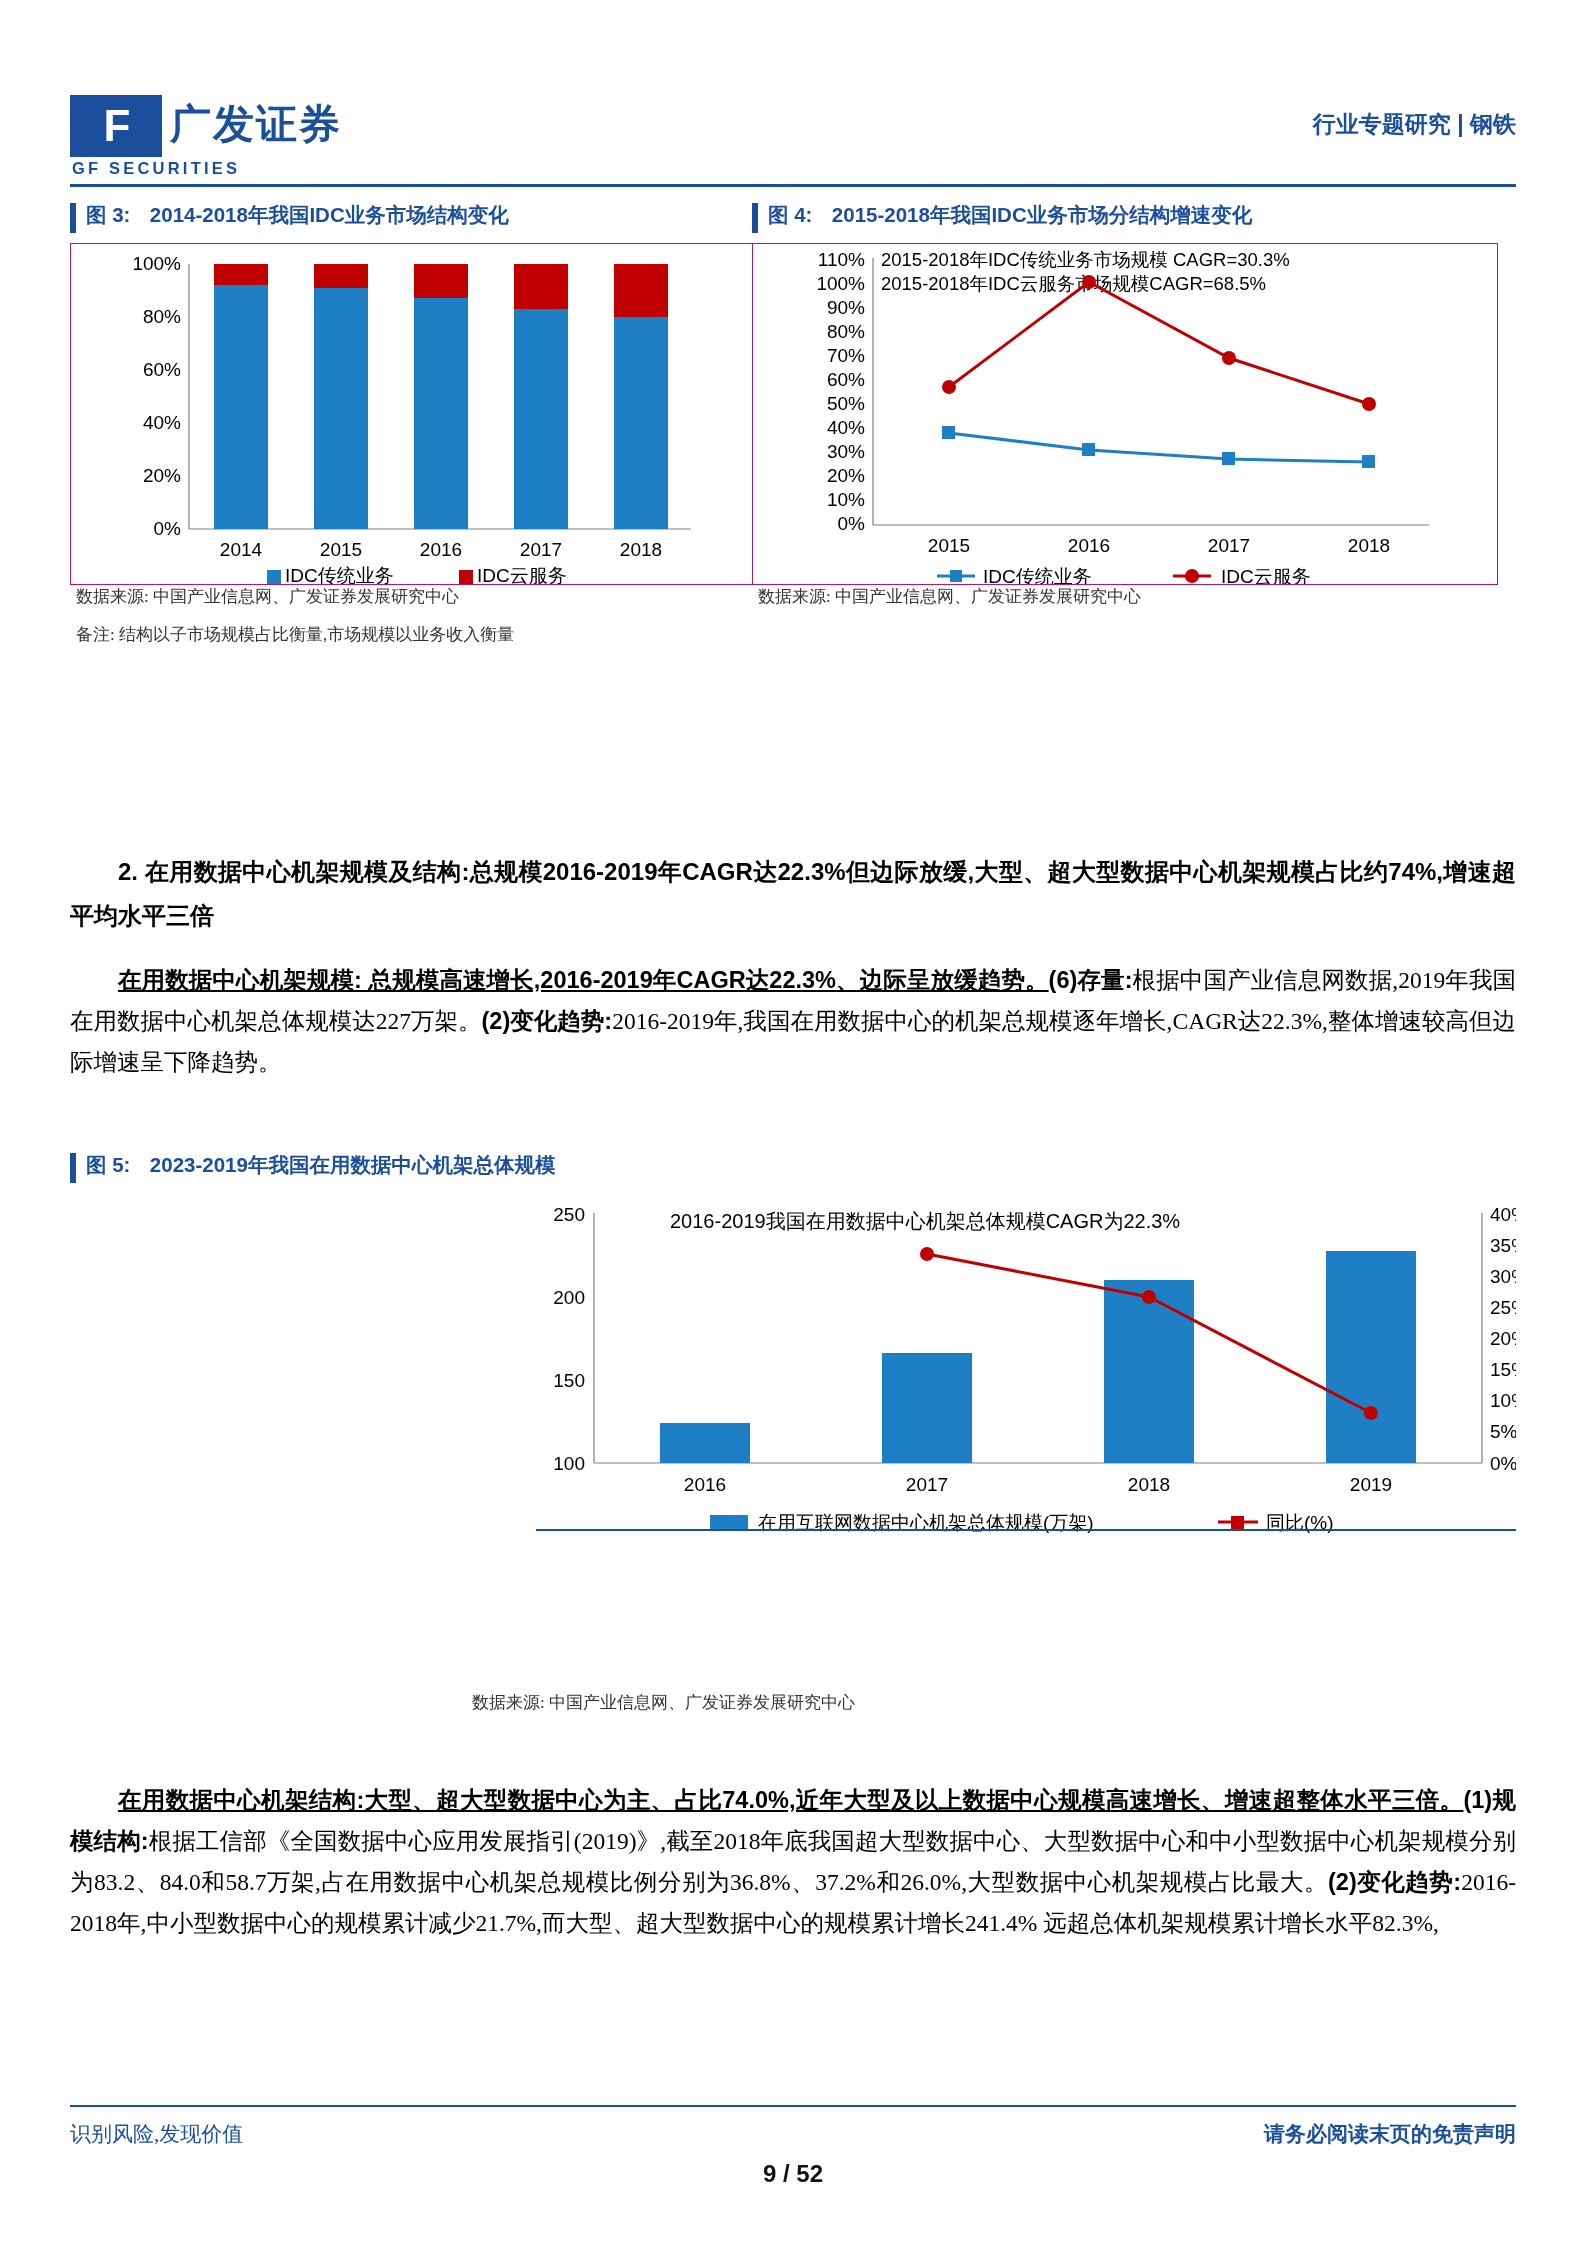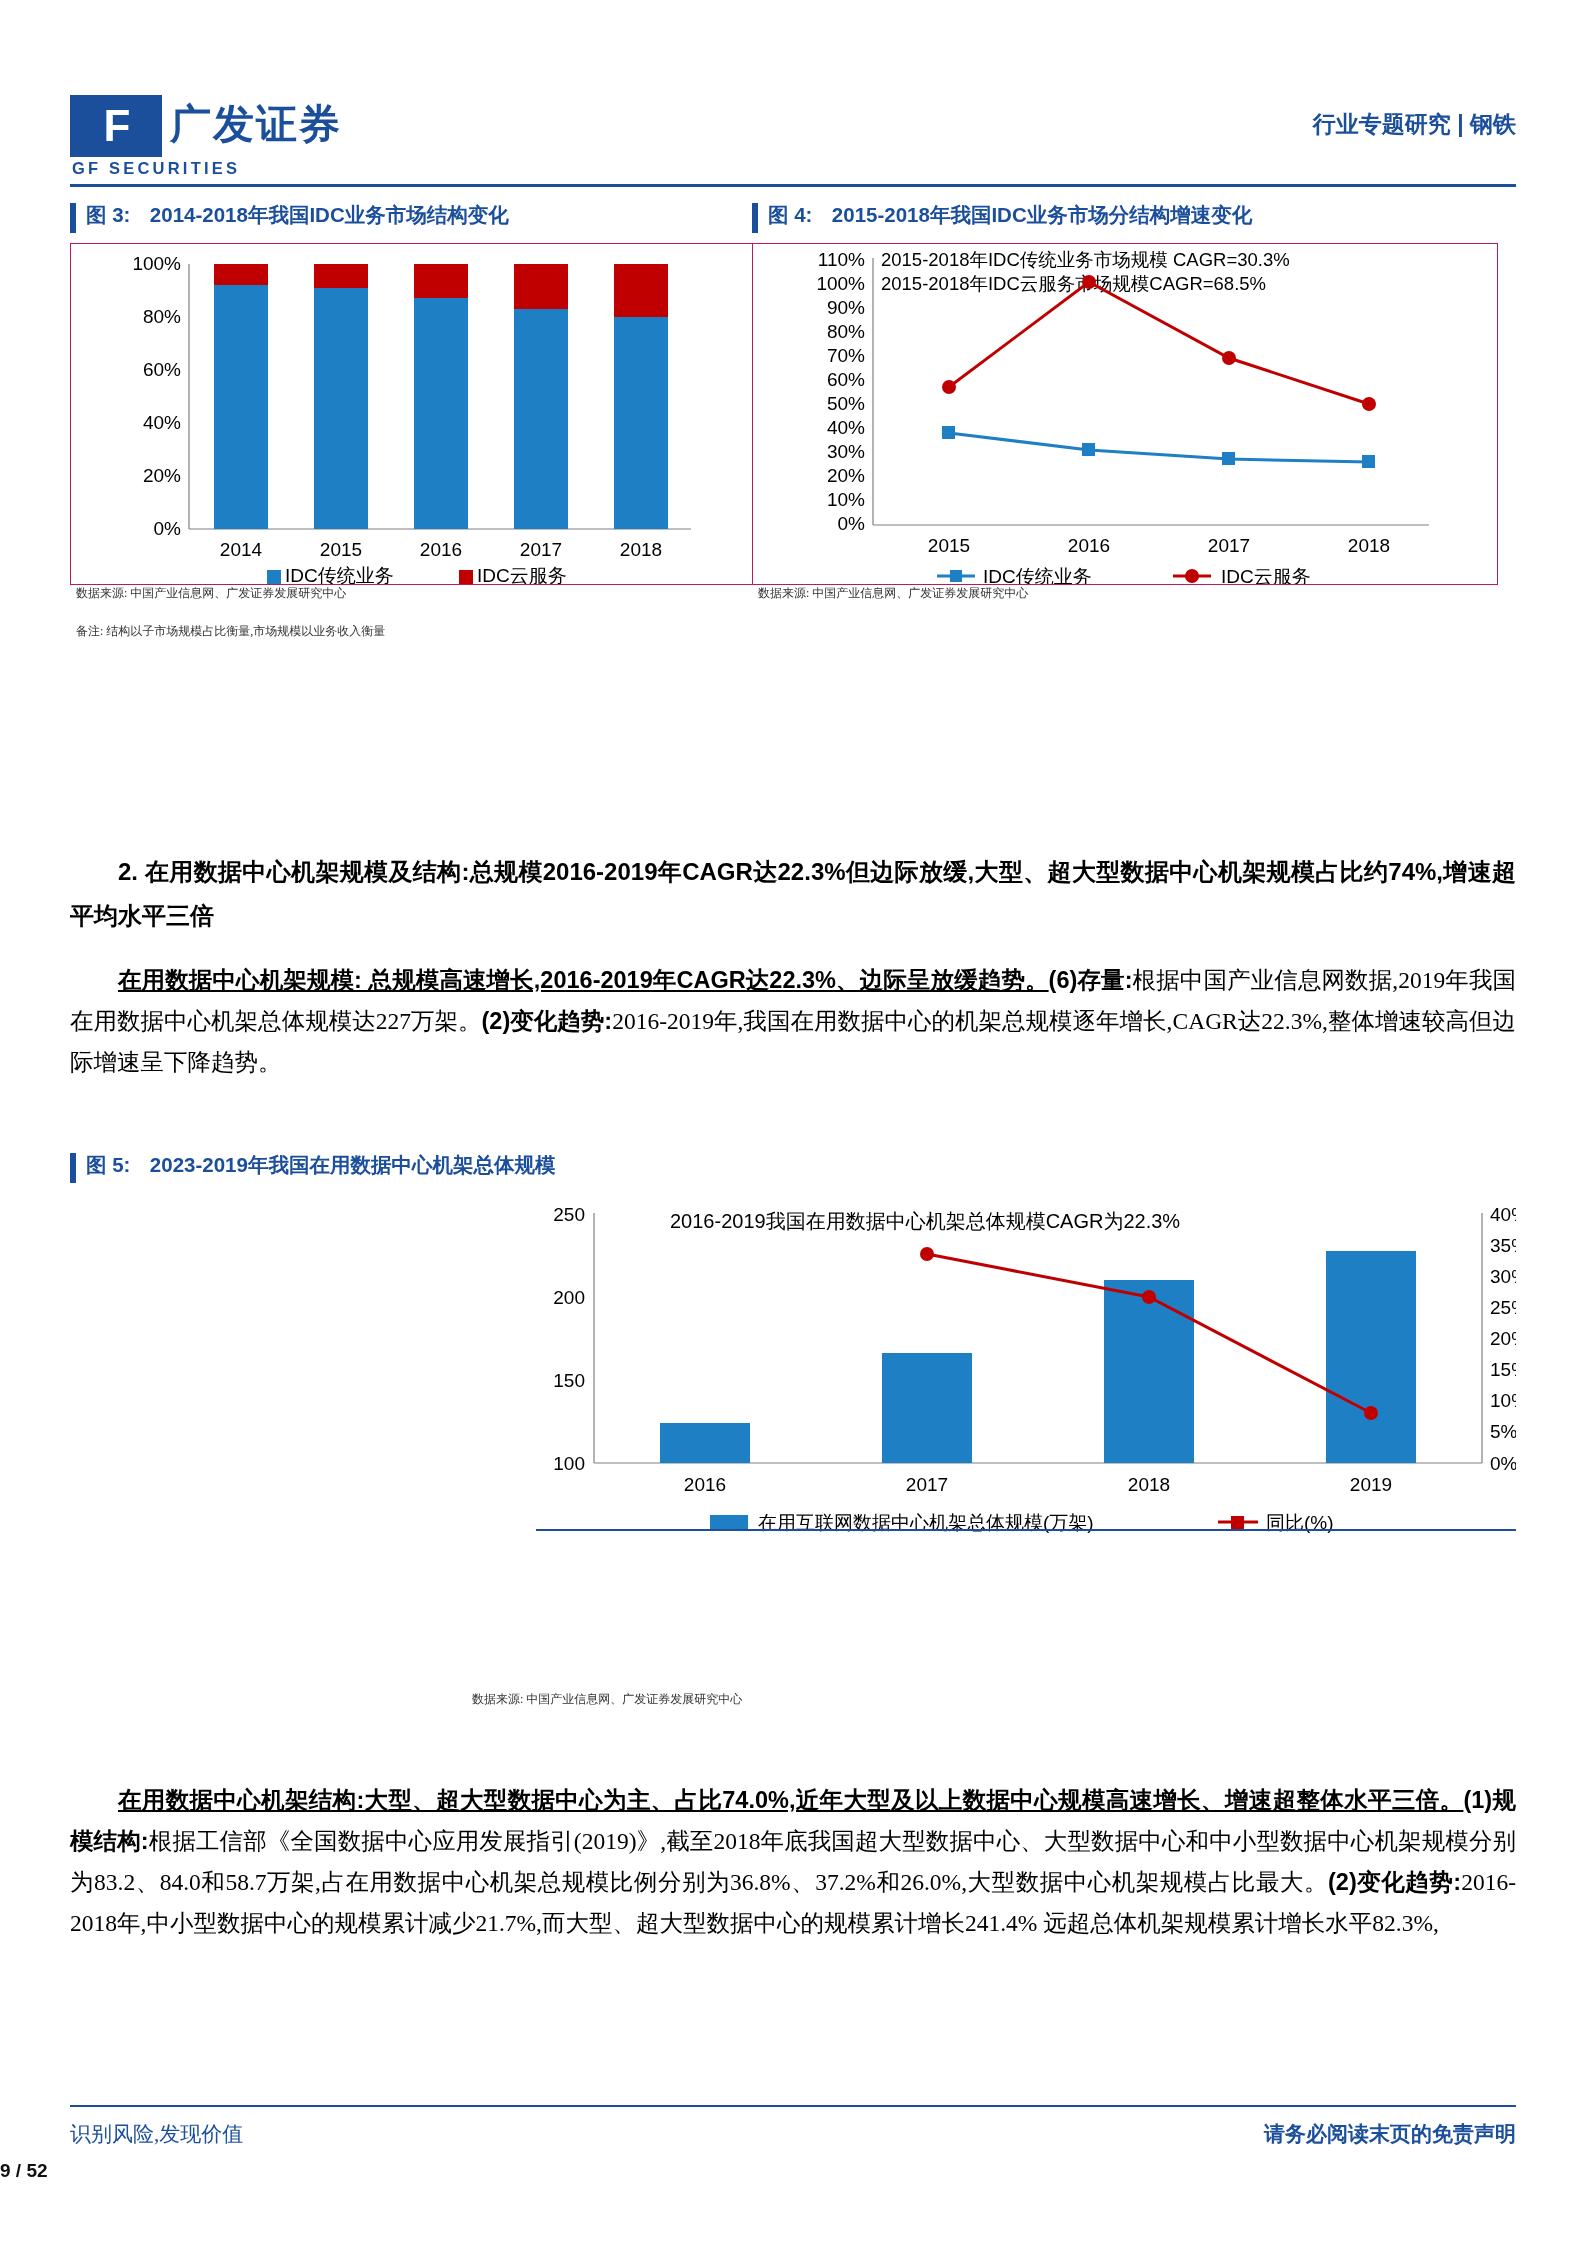--- a/index.html
+++ b/index.html
@@ -39,40 +39,40 @@
   .fig{position:absolute;margin-top:13px;}
   .fig-title-row{position:relative;height:40px;}
   .fig-title-bar{position:absolute;left:0;top:0;width:6px;height:30px;background:#1b4f9c;}
   .fig-title{
     position:absolute;left:16px;top:-2px;
     font-family:"Liberation Sans",sans-serif;font-weight:bold;font-size:20.5px;color:#1b4f9c;
     white-space:nowrap;
   }
   .fig-box{border:1px solid #be185d;background:#fff;position:relative;}
   .src{
-    font-family:"Liberation Serif",serif;font-size:12px;color:#333;
+    font-family:"Liberation Serif",serif;font-size:17px;color:#333;
   }
 
   
   .axis-label{font-family:"Liberation Sans",sans-serif;font-size:19px;fill:#000;}
   .legend-text{font-family:"Liberation Sans",sans-serif;font-size:19px;}
 
   
   .para{
     position:absolute;font-size:23.5px;line-height:41px;color:#000;
     text-align:justify;font-family:"Liberation Serif",serif;
   }
   .u{text-decoration:underline;}
   .hei{font-family:"Liberation Sans",sans-serif;font-weight:bold;}
 
   
   .footer-rule{position:absolute;left:70px;top:2105px;width:1446px;height:2px;background:#1b4f9c;}
   .footer-left{position:absolute;left:70px;top:2120px;font-size:21px;color:#1b4f9c;font-family:"Liberation Serif",serif;}
   .footer-right{position:absolute;right:70px;top:2120px;font-size:21px;color:#1b4f9c;font-family:"Liberation Serif",serif;font-weight:bold;}
-  .footer-center{position:absolute;left:0;top:2160px;width:1586px;text-align:left;font-size:19px;font-weight:bold;font-family:"Liberation Sans",sans-serif;color:#111;}
+  .footer-center{position:absolute;left:0;top:2160px;width:1586px;text-align:center;font-size:24px;font-weight:bold;font-family:"Liberation Sans",sans-serif;color:#111;}
 </style>
 </head>
 <body>
 
 <div class="page">
 
   <div class="header">
     <div class="logo-box">
       <div class="logo-mark">F</div>
       <div class="logo-cn">广发证券</div>

